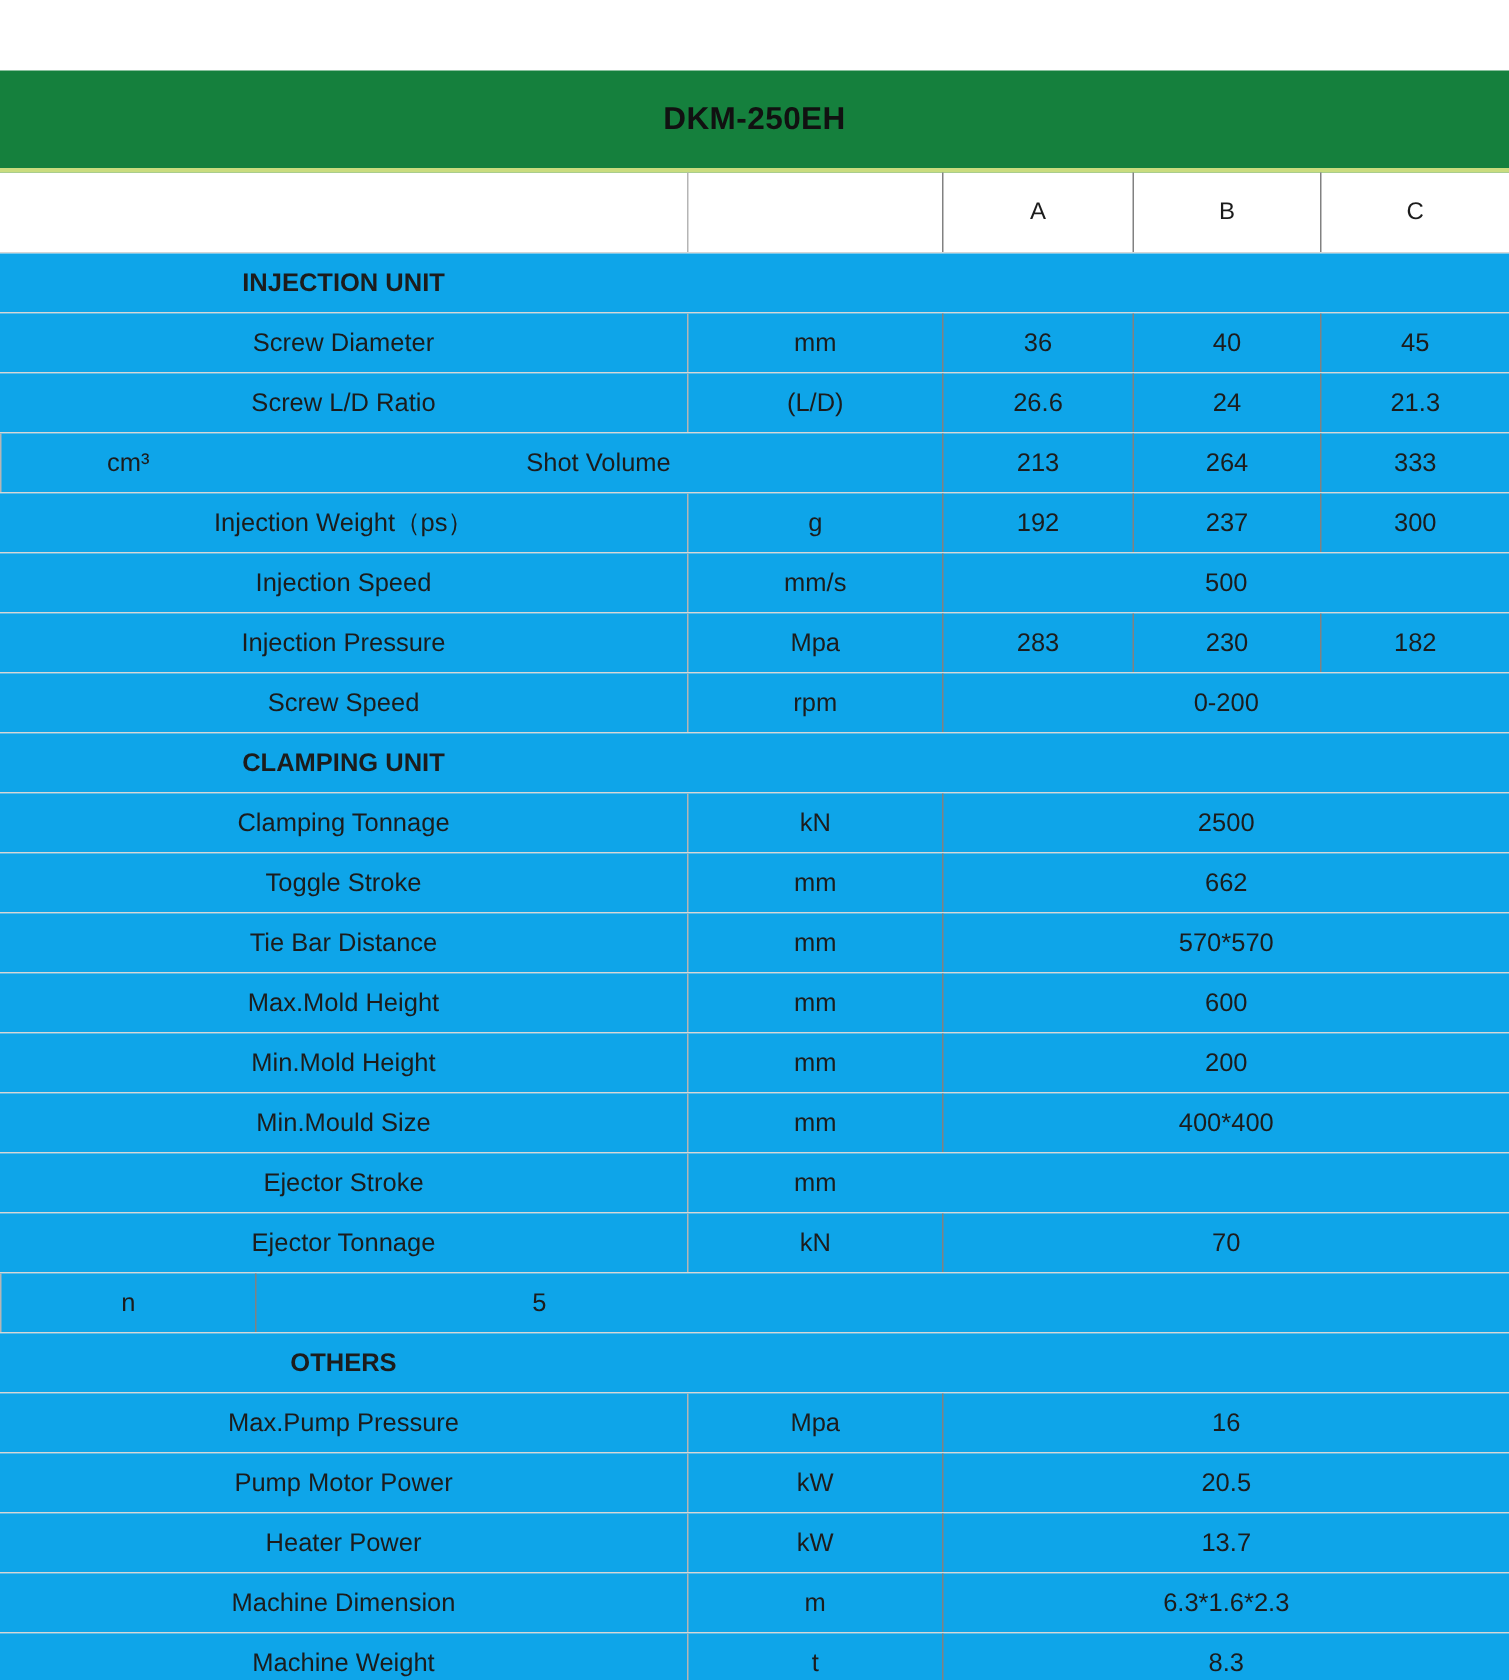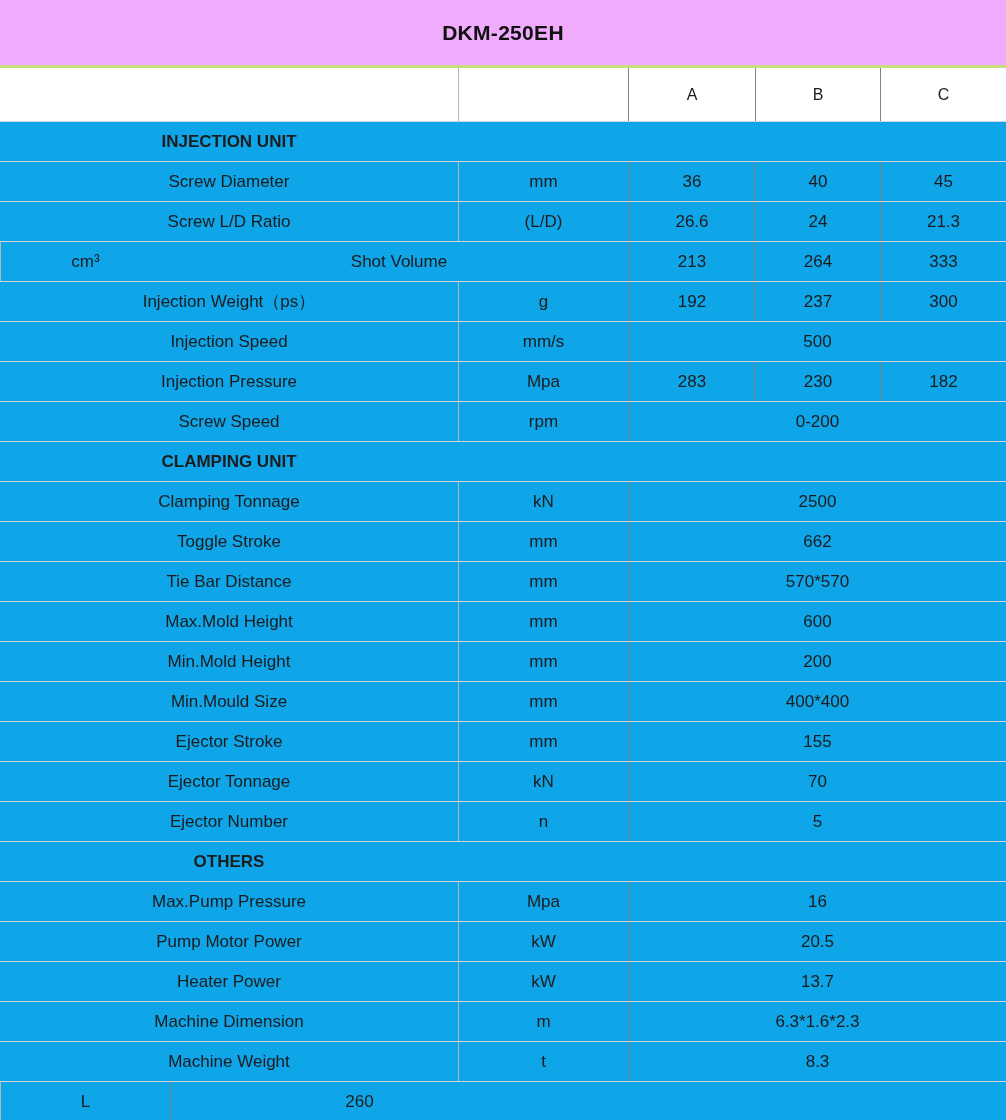--- a/index.html
+++ b/index.html
@@ -14,25 +14,26 @@
     font-family: "Liberation Sans", "DejaVu Sans", sans-serif;
     color: #1c1c1c;
   }
   .sheet {
     width: 1006px;
     height: 1120px;
   }
   
   .title-bar {
     height: 65px;
-    background: #f0abfc;
+    background: #15803d;
     border-bottom: 3px solid #c9dc7e;
     display: flex;
     align-items: center;
     justify-content: center;
+    margin-top: 47px;
   }
   .title-bar .title-text {
     font-size: 21px;
     font-weight: bold;
     color: #111;
     letter-spacing: 0.3px;
   }
   
   .row {
     display: flex;
@@ -169,29 +170,27 @@
         <div class="cell c-merged">200</div>
       </div>
       <div class="row spec-row">
         <div class="cell c-label">Min.Mould Size</div>
         <div class="cell c-unit">mm</div>
         <div class="cell c-merged">400*400</div>
       </div>
       <div class="row spec-row">
         <div class="cell c-label">Ejector Stroke</div>
         <div class="cell c-unit">mm</div>
-        <div class="cell c-merged">155</div>
       </div>
       <div class="row spec-row">
         <div class="cell c-label">Ejector Tonnage</div>
         <div class="cell c-unit">kN</div>
         <div class="cell c-merged">70</div>
       </div>
       <div class="row spec-row">
-        <div class="cell c-label">Ejector Number</div>
         <div class="cell c-unit">n</div>
         <div class="cell c-merged">5</div>
       </div>
       <div class="row band">
         <div class="band-label">OTHERS</div>
       </div>
       <div class="row spec-row">
         <div class="cell c-label">Max.Pump Pressure</div>
         <div class="cell c-unit">Mpa</div>
         <div class="cell c-merged">16</div>

